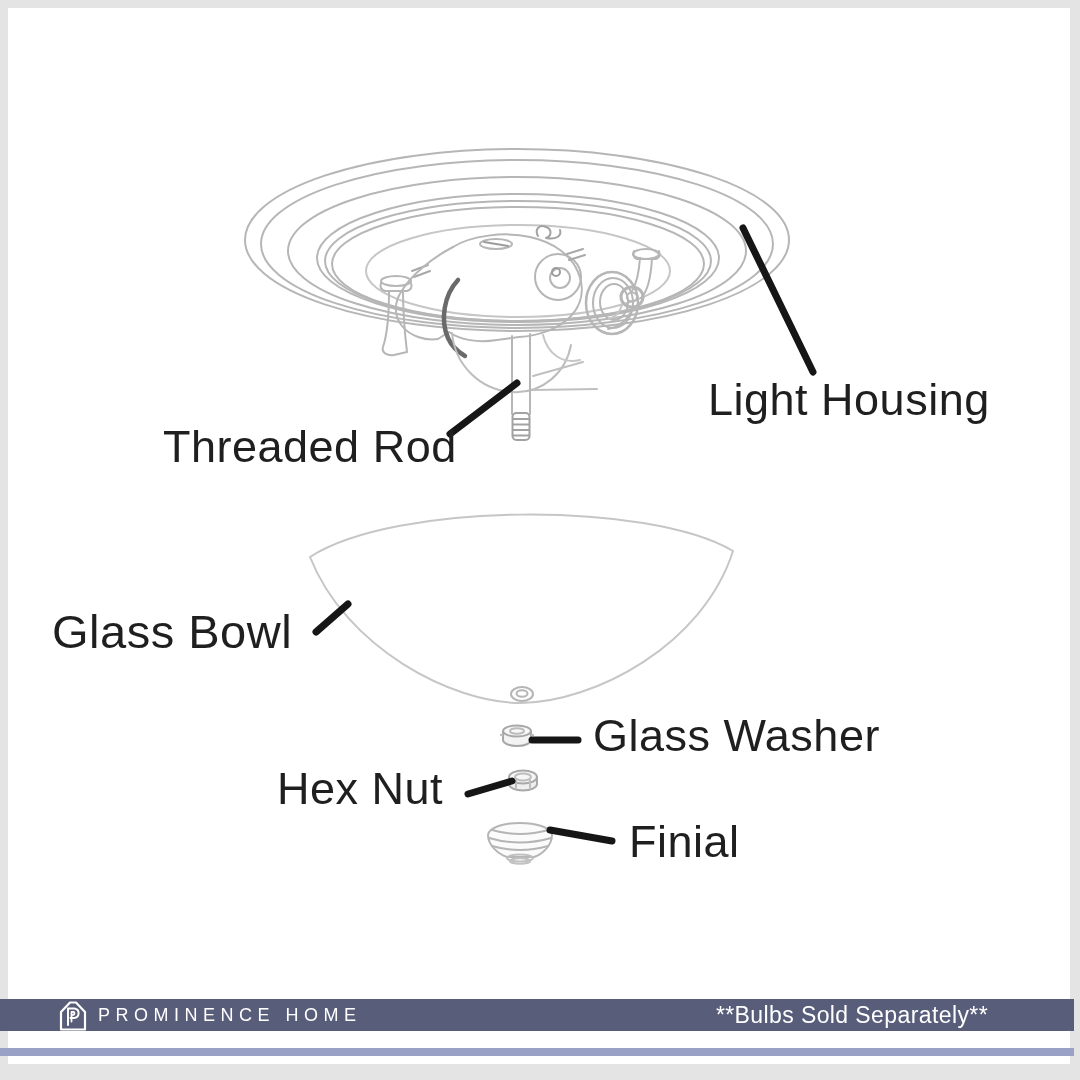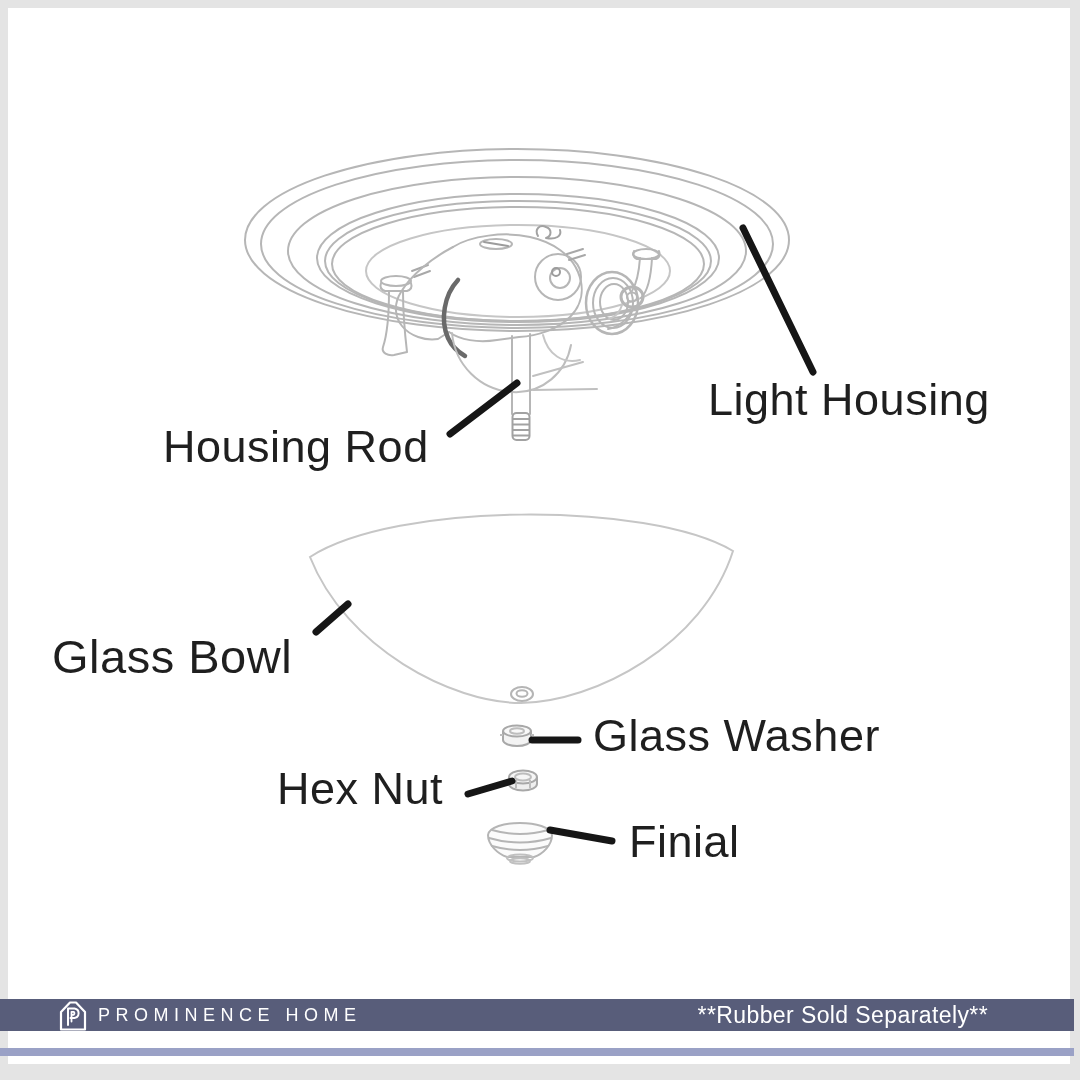--- a/index.html
+++ b/index.html
@@ -4,21 +4,21 @@
 <style>
   html,body{margin:0;padding:0;}
   body{width:1080px;height:1080px;font-family:"Liberation Sans",sans-serif;}
   .page{position:relative;width:1080px;height:1080px;background:#e4e4e4;overflow:hidden;}
   .canvas{position:absolute;left:8px;top:8px;width:1062px;height:1056px;background:#ffffff;}
   .art{position:absolute;left:0;top:0;}
   .label{position:absolute;font-family:"Liberation Sans",sans-serif;font-size:45px;font-weight:500;
          color:#1f1f1f;line-height:1;white-space:nowrap;letter-spacing:0.5px;}
   #lbl-threaded-rod{left:163px;top:424px;}
   #lbl-light-housing{left:708px;top:377px;}
-  #lbl-glass-bowl{left:52px;top:608px;font-size:47px;margin-top:25px;}
+  #lbl-glass-bowl{left:52px;top:608px;font-size:47px;}
   #lbl-rubber-washer{left:593px;top:713px;}
   #lbl-hex-nut{left:277px;top:766px;}
   #lbl-finial{left:629px;top:819px;}
   .footer-bar{position:absolute;left:0;top:999px;width:1074px;height:32px;background:#585d7a;
               display:flex;align-items:center;justify-content:space-between;
               padding:0 86px 0 57px;box-sizing:border-box;}
   .footer-accent{position:absolute;left:0;top:1048px;width:1074px;height:8px;background:#9aa1c6;}
   .brand{display:flex;align-items:center;gap:9px;}
   .brand-text{color:#ffffff;font-size:18px;font-weight:500;letter-spacing:5.5px;white-space:nowrap;}
   .note-text{color:#ffffff;font-size:23px;font-weight:400;letter-spacing:0.4px;white-space:nowrap;}
@@ -124,32 +124,32 @@
     <g stroke="#161616" stroke-width="7" stroke-linecap="round">
       <line x1="743" y1="228" x2="813" y2="372"></line>
       <line x1="450" y1="434" x2="517" y2="383"></line>
       <line x1="316" y1="632" x2="348" y2="604"></line>
       <line x1="532" y1="740" x2="578" y2="740"></line>
       <line x1="468" y1="794" x2="512" y2="781"></line>
       <line x1="550" y1="830" x2="612" y2="841"></line>
     </g>
   </svg>
 
-  <div class="label" id="lbl-threaded-rod">Housing Rod</div>
+  <div class="label" id="lbl-threaded-rod">Threaded Rod</div>
   <div class="label" id="lbl-light-housing">Light Housing</div>
   <div class="label" id="lbl-glass-bowl">Glass Bowl</div>
   <div class="label" id="lbl-rubber-washer">Glass Washer</div>
   <div class="label" id="lbl-hex-nut">Hex Nut</div>
   <div class="label" id="lbl-finial">Finial</div>
 
   <div class="footer-bar">
     <div class="brand">
       <svg width="32" height="35" viewBox="0 0 32 35" fill="none" stroke="#ffffff" stroke-width="2.2" stroke-linejoin="round" stroke-linecap="round">
         <path d="M4 14 L13 4.5 H19 L28 14 V31.5 H4 Z"></path>
         <path d="M11 27 V10.5 H17.5 A4.8 4.8 0 0 1 17.5 20 H13.5" stroke-width="2"></path>
         <path d="M14.5 23.5 V13.8 H16.8 A2.4 2.4 0 0 1 16.8 16.8 H14.5" stroke-width="1.8"></path>
       </svg>
       <span class="brand-text">PROMINENCE HOME</span>
     </div>
-    <span class="note-text">**Rubber Sold Separately**</span>
+    <span class="note-text">**Bulbs Sold Separately**</span>
   </div>
   <div class="footer-accent"></div>
 </div>
 
 </body></html>

